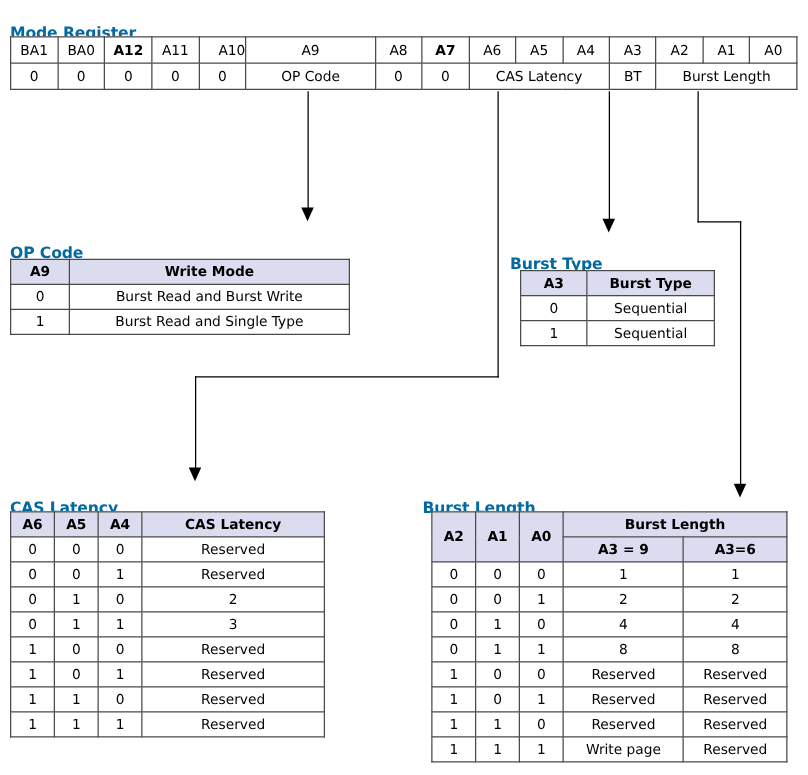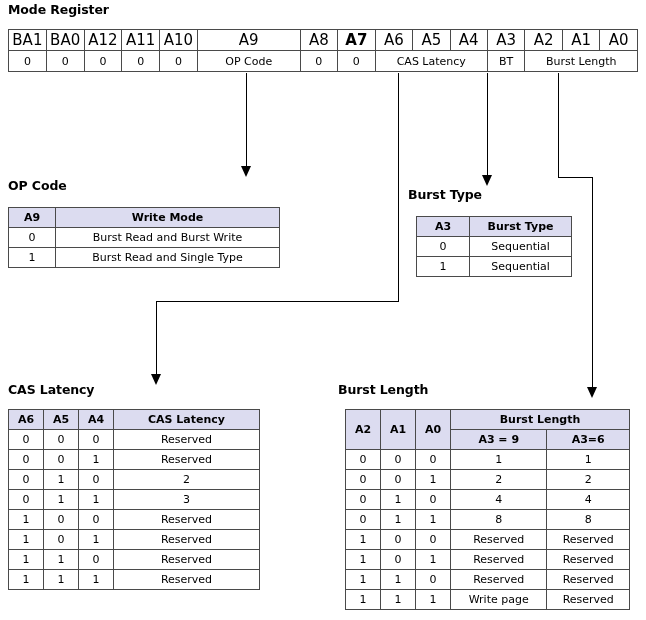--- a/index.html
+++ b/index.html
@@ -14,23 +14,24 @@
     font-family: "DejaVu Sans", "Liberation Sans", sans-serif;
     font-size: 11px;
     color: #000000;
     overflow: hidden;
   }
 
   .section-title {
     position: absolute;
     font-weight: bold;
     font-size: 12.5px;
-    color: #000000;
+    color: #0369a1;
     white-space: nowrap;
     letter-spacing: -0.1px;
+    margin-top: 16px;
   }
 
   table.grid {
     position: absolute;
     border-collapse: collapse;
     background: #ffffff;
   }
   table.grid td, table.grid th {
     border: 1px solid #4a4a4a;
     text-align: center;
@@ -44,21 +45,21 @@
   table.grid th {
     background: #dcdcf0;
     font-weight: bold;
   }
 
   
   #mode-register-table td {
     height: 20px;
   }
   #mode-register-table .bitname {
-    font-size: 15px;
+    font-size: 11px;
     margin-top: 10px;
   }
 
   
   .detail td, .detail th {
     height: 19px;
   }
   .bitcol { width: 34px; }
 
   
@@ -80,23 +81,23 @@
 </head>
 <body>
 
 <div class="section-title" style="left:8px; top:2px;">Mode Register</div>
 
 <table class="grid" id="mode-register-table" style="left:8px; top:29px; width:630px;">
   <tbody>
     <tr>
         <td class="bitname" style="width: 37px;">BA1</td>
         <td class="bitname" style="width: 37px;">BA0</td>
-        <td class="bitname" style="width: 37px;">A12</td>
+        <td class="bitname" style="width: 37px; font-weight: bold;">A12</td>
         <td class="bitname" style="width: 37px;">A11</td>
-        <td class="bitname" style="width: 37px;">A10</td>
+        <td class="bitname" style="width: 37px; text-align: right;">A10</td>
         <td class="bitname" style="width: 104px;">A9</td>
         <td class="bitname" style="width: 37px;">A8</td>
         <td class="bitname" style="width: 37px; font-weight: bold;">A7</td>
         <td class="bitname" style="width: 37px;">A6</td>
         <td class="bitname" style="width: 37px;">A5</td>
         <td class="bitname" style="width: 37px;">A4</td>
         <td class="bitname" style="width: 37px;">A3</td>
         <td class="bitname" style="width: 37px;">A2</td>
         <td class="bitname" style="width: 37px;">A1</td>
         <td class="bitname" style="width: 37px;">A0</td>

